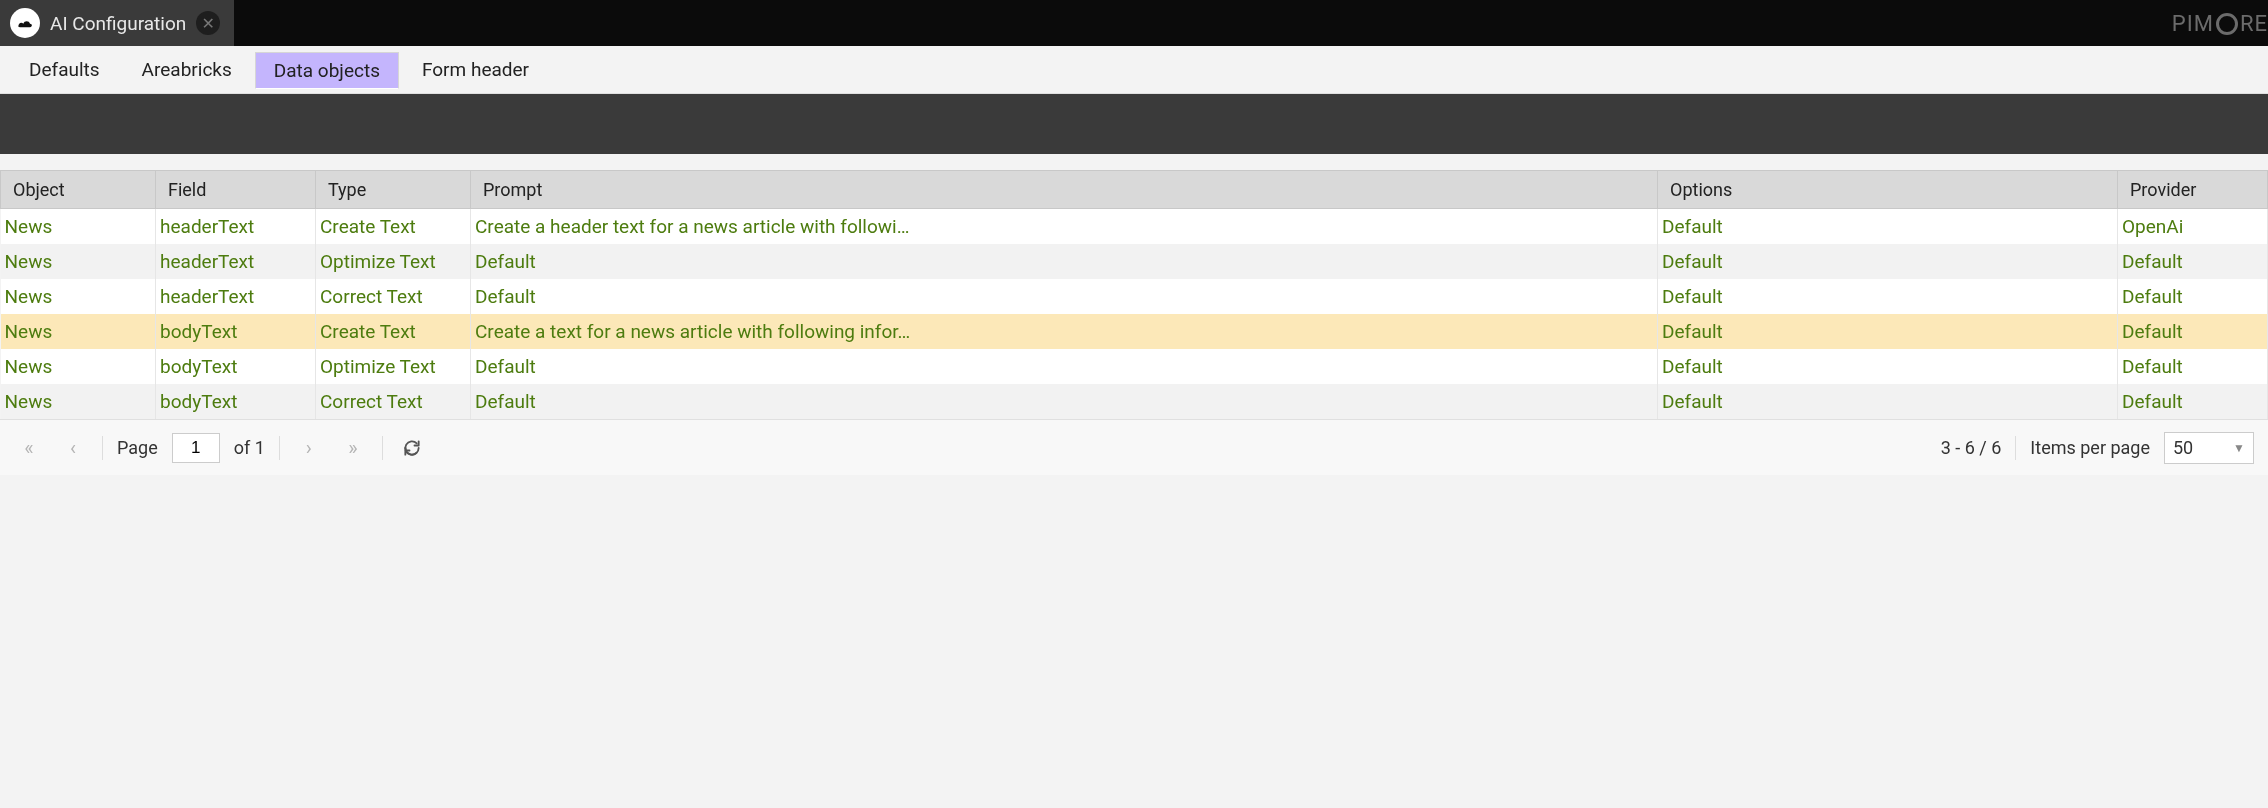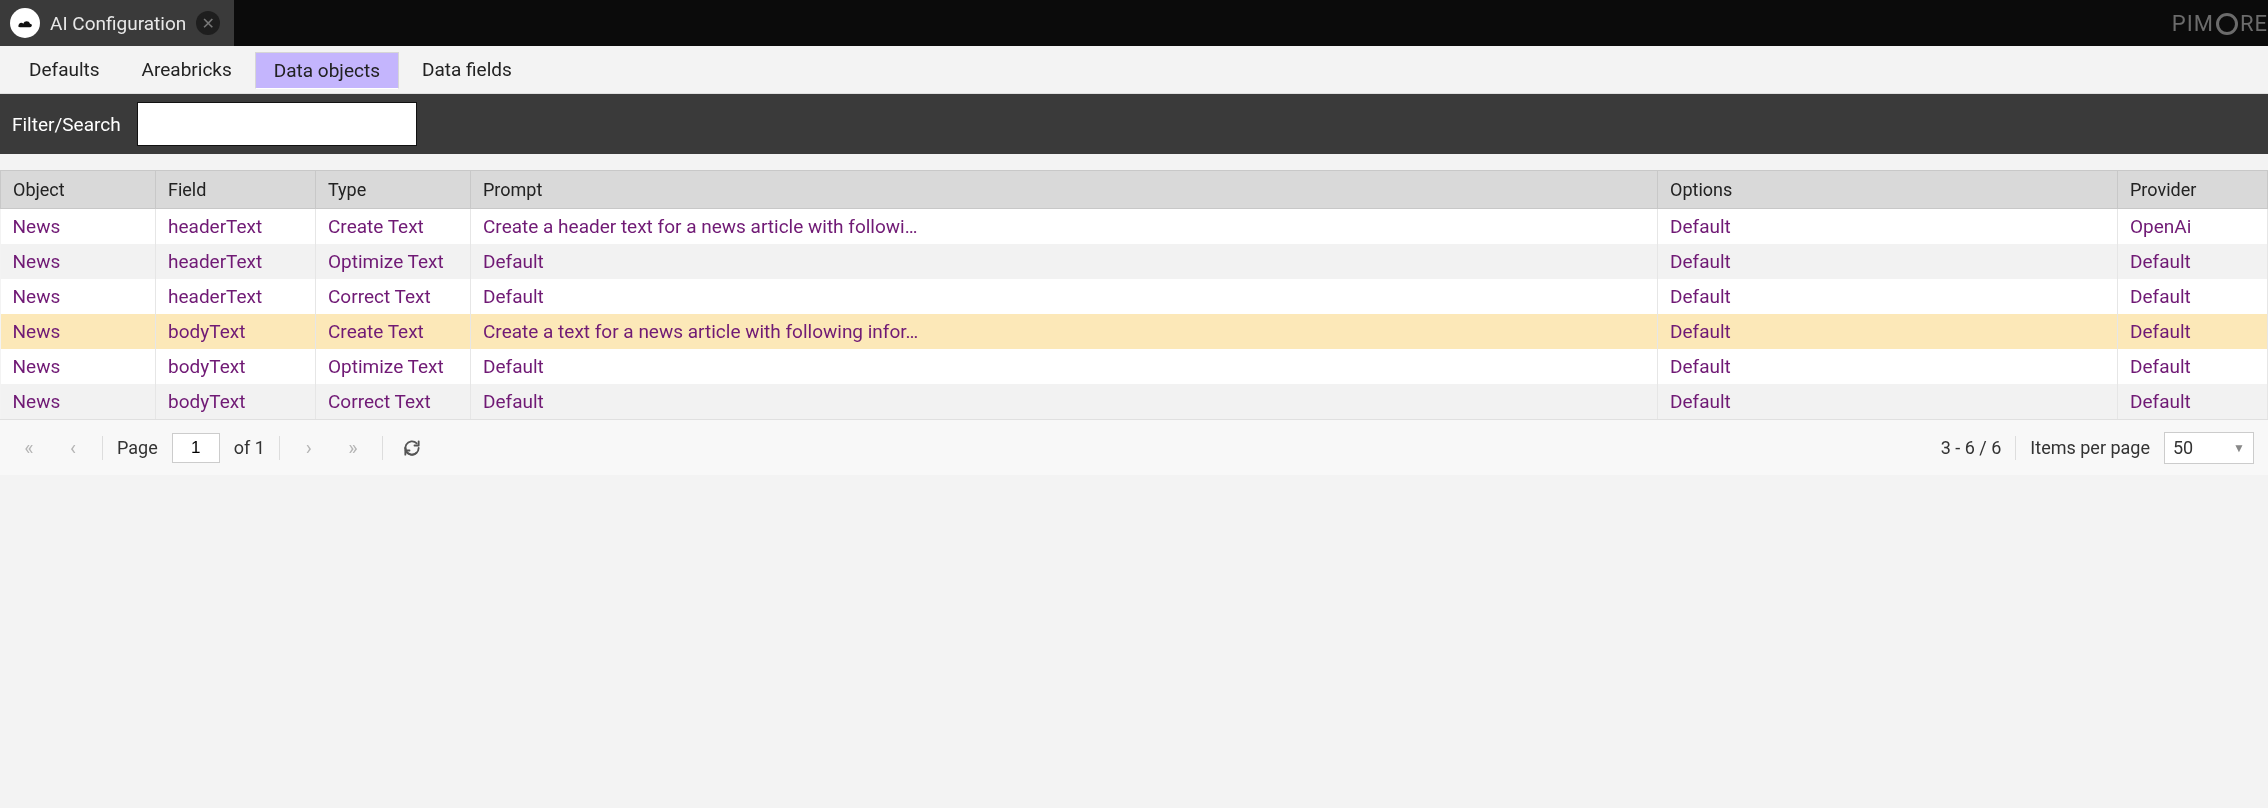--- a/index.html
+++ b/index.html
@@ -91,22 +91,22 @@
     background: #d9d9d9;
     text-align: left;
     font-weight: 400;
     font-size: 18px;
     color: #222;
     padding: 8px 12px;
     border: 1px solid #c8c8c8;
   }
   .grid td {
     font-size: 19px;
-    color: #701a75;
-    padding: 6px 12px;
+    color: #4d7c0f;
+    padding: 6px 4px;
     border-right: 1px solid #e6e6e6;
     white-space: nowrap;
     overflow: hidden;
     text-overflow: ellipsis;
   }
   .grid tbody tr:nth-child(odd) { background: #fff; }
   .grid tbody tr:nth-child(even) { background: #f2f2f2; }
   .grid tbody tr.highlight td { background: #fce8b8; }
   .grid colgroup .c-object   { width: 155px; }
   .grid colgroup .c-field    { width: 160px; }
@@ -161,28 +161,24 @@
     <span>PIM</span>
     <span class="o"></span>
     <span>RE</span>
   </div>
 </div>
 
 <div class="subtabs" id="subtabs">
     <div class="subtab">Defaults</div>
     <div class="subtab">Areabricks</div>
     <div class="subtab active">Data objects</div>
-    <div class="subtab">Data fields</div>
+    <div class="subtab">Form header</div>
   </div>
 
 <div class="toolbar">
-  <div class="toolbar-left">
-    <span class="label">Filter/Search</span>
-    <input class="search-box" type="text" value="" style="">
-  </div>
 </div>
 
 <table class="grid">
   <colgroup>
     <col class="c-object">
       <col class="c-field">
       <col class="c-type">
       <col class="c-prompt">
       <col class="c-options">
       <col class="c-provider">

